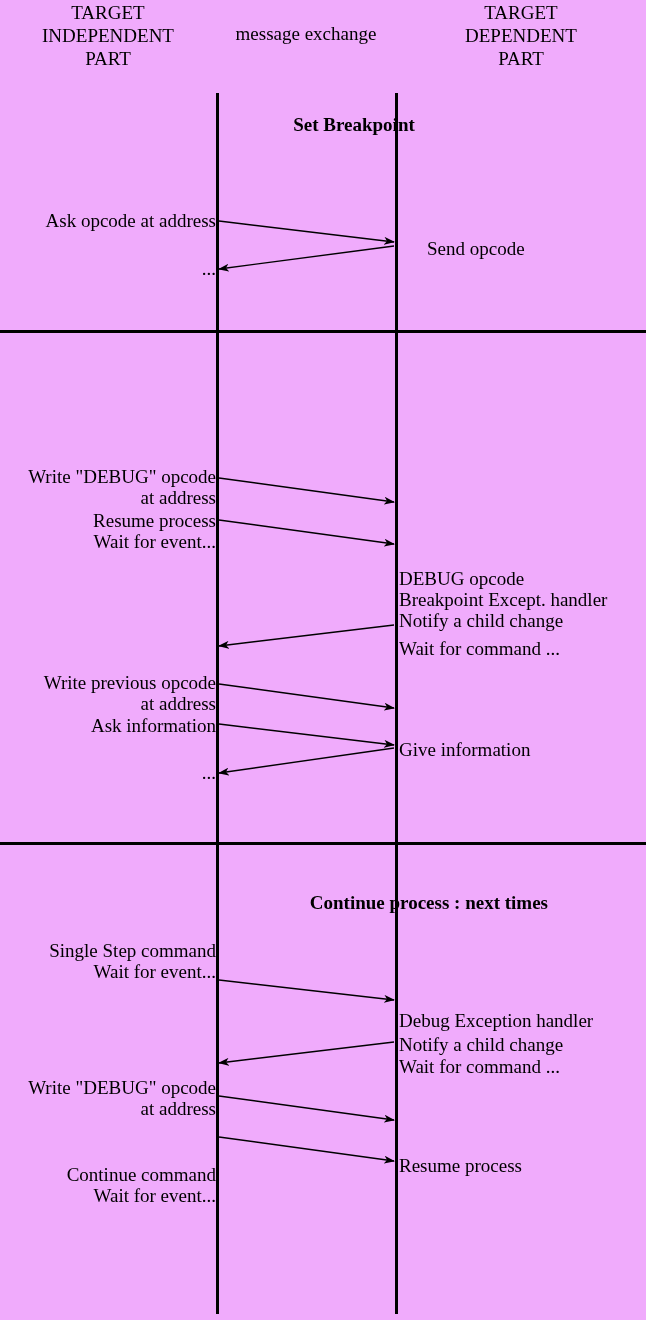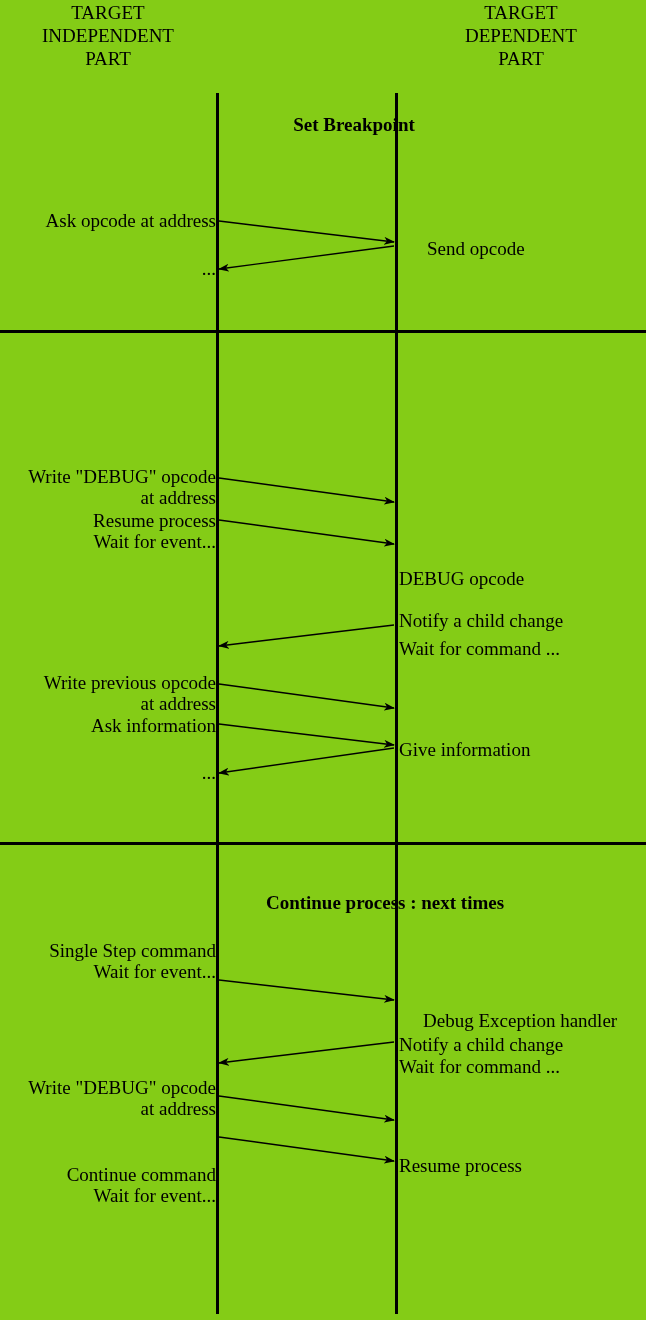--- a/index.html
+++ b/index.html
@@ -4,21 +4,21 @@
 <style>
   html, body {
     margin: 0;
     padding: 0;
     background: #ffffff;
   }
   #page {
     position: relative;
     width: 646px;
     height: 1320px;
-    background: #84cc16;
+    background: #f0abfc;
     font-family: "Liberation Serif", "DejaVu Serif", serif;
     color: #000000;
     overflow: hidden;
   }
   .col-header {
     position: absolute;
     text-align: center;
     font-size: 19px;
     line-height: 23px;
     color: #000;
@@ -89,20 +89,21 @@
   }
 </style>
 </head>
 <body>
 
 <div id="page">
 
   <div class="col-header" id="hdr-left">TARGET
 INDEPENDENT
 PART</div>
+  <div class="col-header" id="hdr-mid">message exchange</div>
   <div class="col-header" id="hdr-right">TARGET
 DEPENDENT
 PART</div>
 
   <div class="lifeline" id="lifeline-left"></div>
   <div class="lifeline" id="lifeline-right"></div>
 
   <div class="separator" style="top:330px;"></div>
   <div class="separator" style="top:842px;"></div>
 
@@ -115,38 +116,39 @@
   <div class="lbl-right" style="top:238px;padding-left:28px;">Send opcode</div>
 
 
   <div class="lbl-left" style="top:466px;">Write "DEBUG" opcode
 at address</div>
 
   <div class="lbl-left" style="top:510px;">Resume process
 Wait for event...</div>
 
   <div class="lbl-right" style="top:568px;">DEBUG opcode</div>
+  <div class="lbl-right" style="top:589px;"> Breakpoint Except. handler</div>
   <div class="lbl-right" style="top:610px;"> Notify a child change</div>
   <div class="lbl-right" style="top:638px;">Wait for command ...</div>
 
   <div class="lbl-left" style="top:672px;">Write previous opcode
 at address</div>
 
   <div class="lbl-left" style="top:715px;">Ask information</div>
 
   <div class="lbl-right" style="top:739px;">Give information</div>
 
   <div class="dots" style="top:762px;">...</div>
 
-  <div class="section-title" style="left:162px; top:892px; width:350px;">Continue process : next times</div>
+  <div class="section-title" style="left:150px; top:892px; width:350px;text-align:right;">Continue process : next times</div>
 
   <div class="lbl-left" style="top:940px;">Single Step command
 Wait for event...</div>
 
-  <div class="lbl-right" style="top:1010px;padding-left:24px;">Debug Exception handler</div>
+  <div class="lbl-right" style="top:1010px;">Debug Exception handler</div>
   <div class="lbl-right" style="top:1034px;">Notify a child change</div>
   <div class="lbl-right" style="top:1056px;">Wait for command ...</div>
 
   <div class="lbl-left" style="top:1077px;">Write "DEBUG" opcode
 at address</div>
 
   <div class="lbl-left" style="top:1164px;">Continue command
 Wait for event...</div>
 
   <div class="lbl-right" style="top:1155px;">Resume process</div>

